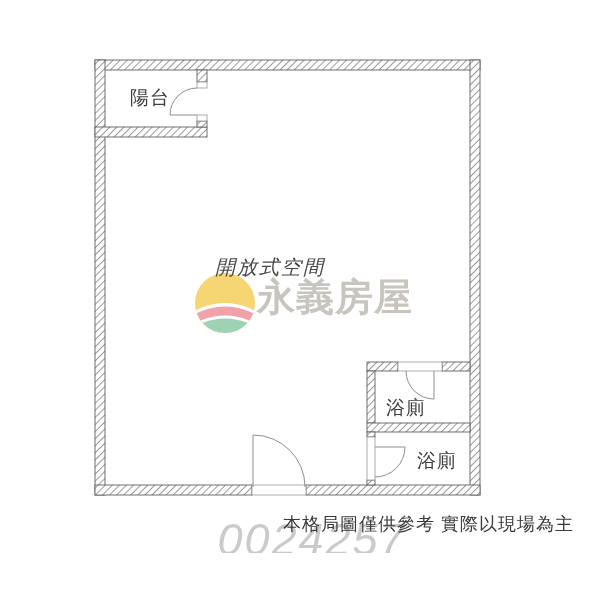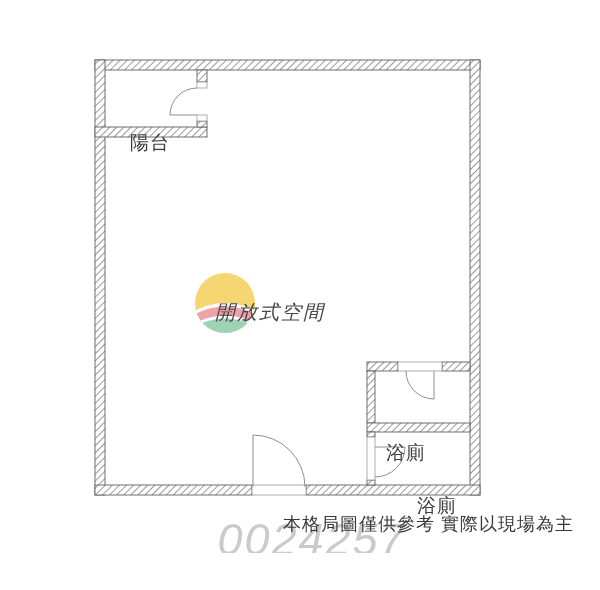--- a/index.html
+++ b/index.html
@@ -1,21 +1,21 @@
 <!DOCTYPE html>
 <html><head>
 <meta charset="utf-8">
 <style>
   html,body{margin:0;padding:0;background:#ffffff;}
   .screen{
     position:relative;width:600px;height:590px;background:#ffffff;
     overflow:hidden;font-family:"Liberation Sans",sans-serif;
   }
   .plan-svg{position:absolute;left:0;top:0;}
-  .room-label{position:absolute;color:#3c3c3c;white-space:nowrap;z-index:5;margin-top:45px;}
+  .room-label{position:absolute;color:#3c3c3c;white-space:nowrap;z-index:5;}
   .lbl-balcony{left:130px;top:85px;font-size:19px;letter-spacing:1px;}
   .lbl-open-space{left:215px;top:254px;font-size:20px;letter-spacing:2px;color:#474747;font-style:italic;}
   .lbl-bath-upper{left:386px;top:395px;font-size:19px;letter-spacing:1px;}
   .lbl-bath-lower{left:417px;top:448px;font-size:19px;letter-spacing:1px;}
   .brand-text{
     position:absolute;left:257px;top:272px;font-size:38px;font-weight:bold;
     color:#c8c4be;letter-spacing:1px;white-space:nowrap;z-index:2;
   }
   .serial-clip{
     position:absolute;left:196px;top:524px;width:232px;height:29px;
@@ -96,20 +96,21 @@
         <path d="M375 447 L405 447"></path>
         <path d="M405 447 A30 30 0 0 1 375 477"></path>
       </g>
     </g>
   </svg>
 
   <div class="serial-clip">
     <span>0024257</span>
   </div>
 
+  <div class="brand-text">永義房屋</div>
 
   <div class="room-label lbl-balcony">陽台</div>
   <div class="room-label lbl-open-space">開放式空間</div>
   <div class="room-label lbl-bath-upper">浴廁</div>
   <div class="room-label lbl-bath-lower">浴廁</div>
 
   <div class="disclaimer">本格局圖僅供參考 實際以現場為主</div>
 
 </div>
 

